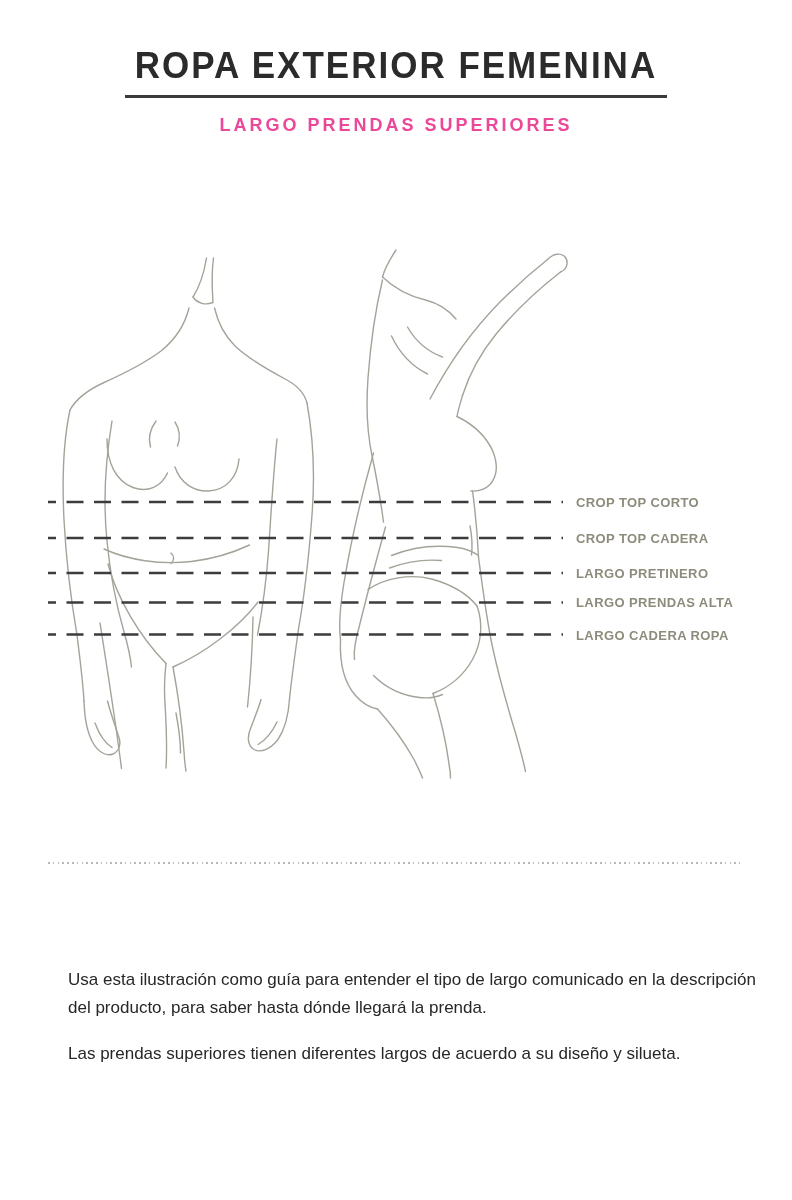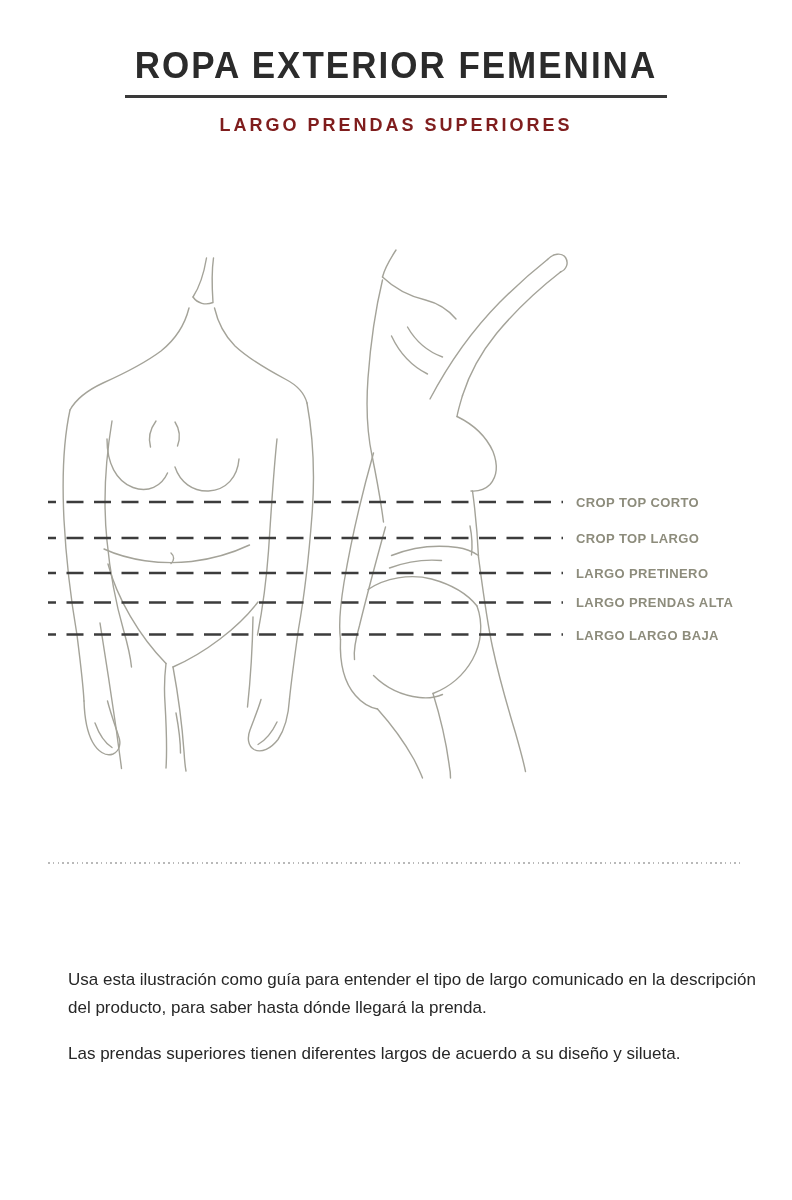--- a/index.html
+++ b/index.html
@@ -28,21 +28,21 @@
     width:542px;height:3px;
     background:#3a3a3a;
   }
   .page-subtitle{
     position:absolute;
     top:107px;left:0;width:792px;
     text-align:center;
     font-size:18px;
     font-weight:700;
     letter-spacing:3px;
-    color:#7f1d1d;
+    color:#ec4899;
     margin:0;
   }
   .diagram-svg{
     position:absolute;
     top:0;left:0;
     width:792px;height:1200px;
   }
   .figure-path{
     fill:none;
     stroke:#a4a399;
@@ -165,24 +165,24 @@
     <g>
       <line class="dash-line" x1="48" y1="494" x2="563" y2="494"></line>
       <line class="dash-line" x1="48" y1="530" x2="563" y2="530"></line>
       <line class="dash-line" x1="48" y1="565" x2="563" y2="565"></line>
       <line class="dash-line" x1="48" y1="594.5" x2="563" y2="594.5"></line>
       <line class="dash-line" x1="48" y1="626.5" x2="563" y2="626.5"></line>
     </g>
   </svg>
 
   <div class="measure-label" style="top:494px">CROP TOP CORTO</div>
-  <div class="measure-label" style="top:530px">CROP TOP LARGO</div>
+  <div class="measure-label" style="top:530px">CROP TOP CADERA</div>
   <div class="measure-label" style="top:565px">LARGO PRETINERO</div>
   <div class="measure-label" style="top:594px">LARGO PRENDAS ALTA</div>
-  <div class="measure-label" style="top:627px">LARGO LARGO BAJA</div>
+  <div class="measure-label" style="top:627px">LARGO CADERA ROPA</div>
 
   <div class="dotted-separator"></div>
 
   <div class="body-copy">
     <p>Usa esta ilustración como guía para entender el tipo de largo comunicado en la descripción del producto, para saber hasta dónde llegará la prenda.</p>
     <p>Las prendas superiores tienen diferentes largos de acuerdo a su diseño y silueta.</p>
   </div>
 
 </div>
 

